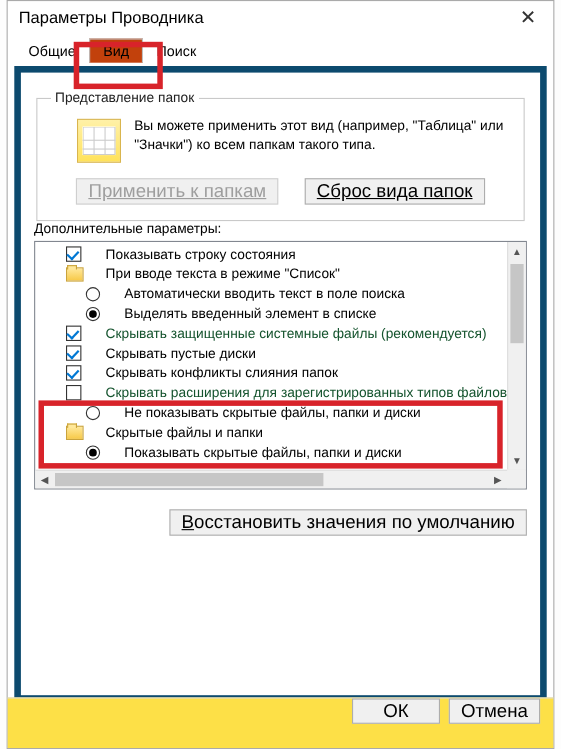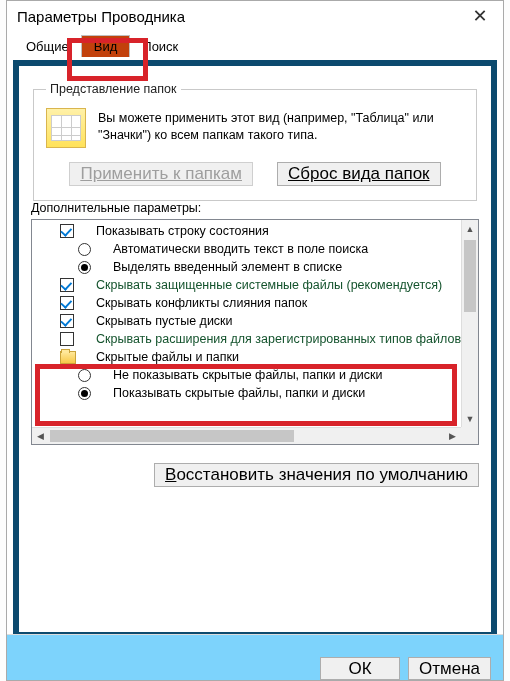--- a/index.html
+++ b/index.html
@@ -59,21 +59,21 @@
   }
 
   .groupbox {
     border:1px solid #c9c9c9;
     margin-top:4px; padding:10px 12px 14px 12px;
     position:relative;
   }
   .groupbox > legend {
     padding:0 4px; font-size:12.5px; color:#222;
   }
-  .folder-row { display:flex; gap:12px; align-items:center; }
+  .folder-row { display:flex; gap:12px; align-items:flex-start;margin-left:24px; }
   .folder-icon-big {
     width:40px; height:40px;
     background:linear-gradient(#fff1a8,#ffe25a);
     border:1px solid #d9b54e; position:relative; flex-shrink:0; margin-top:2px;
   }
   .folder-icon-big::before{
     content:""; position:absolute; left:4px; top:6px; right:4px; bottom:6px;
     background:#fff;
     box-shadow:
       inset 0 0 0 1px #ccc,
@@ -132,23 +132,23 @@
 
   .red-box-list {
     position:absolute; border:5px solid #d8232a; pointer-events:none; z-index:50;
   }
 
   .restore-row { display:flex; justify-content:flex-end; margin-top:18px; }
   .restore-row .btn { min-width:250px; }
 
   .footer {
     position:absolute; left:0; right:0; bottom:0; height:46px;
-    display:flex; align-items:flex-end; justify-content:flex-end;
+    display:flex; align-items:flex-start; justify-content:flex-end;
     gap:8px; padding:0 12px;
-    background:#7dd3fc;
+    background:#fde047;
     border-top:1px solid #dcdcdc;
   }
   .footer .btn { min-width:80px; height:23px;}
   .footer .btn.disabled{ color:#9e9e9e; text-decoration:none;}
   .footer .btn.disabled u{ text-decoration:underline; color:#9e9e9e;}
 </style>
 </head>
 <body>
 
 <div class="dialog">
@@ -183,51 +183,55 @@
     </fieldset>
 
     <div class="label-extra">Дополнительные параметры:</div>
 
     <div class="tree">
       <div class="tree-inner">
         <div class="row indent1">
             <span class="chk on"></span>
             <span>Показывать строку состояния</span>
           </div>
+        <div class="row indent1">
+            <span class="fldr"></span>
+            <span>При вводе текста в режиме "Список"</span>
+          </div>
         <div class="row indent2">
             <span class="radio"></span>
             <span>Автоматически вводить текст в поле поиска</span>
           </div>
         <div class="row indent2">
             <span class="radio on"></span>
             <span>Выделять введенный элемент в списке</span>
           </div>
         <div class="row indent1">
             <span class="chk on"></span>
             <span class="clipped">Скрывать защищенные системные файлы (рекомендуется)</span>
           </div>
         <div class="row indent1">
             <span class="chk on"></span>
+            <span>Скрывать пустые диски</span>
+          </div>
+        <div class="row indent1">
+            <span class="chk on"></span>
             <span>Скрывать конфликты слияния папок</span>
-          </div>
-        <div class="row indent1">
-            <span class="chk on"></span>
-            <span>Скрывать пустые диски</span>
           </div>
         <div class="row indent1">
             <span class="chk"></span>
             <span class="clipped">Скрывать расширения для зарегистрированных типов файлов</span>
           </div>
+        <div class="row indent2">
+            <span class="radio"></span>
+            <span>Не показывать скрытые файлы, папки и диски</span>
+          </div>
         <div class="row indent1">
             <span class="fldr"></span>
             <span>Скрытые файлы и папки</span>
-          </div>
-        <div class="row indent2">
-            <span class="radio"></span>
-            <span>Не показывать скрытые файлы, папки и диски</span>
           </div>
         <div class="row indent2">
             <span class="radio on"></span>
             <span>Показывать скрытые файлы, папки и диски</span>
           </div>
       </div>
       <div class="sb-v">
         <div class="arr top">▲</div>
         <div class="thumb"></div>
         <div class="arr bot">▼</div>

